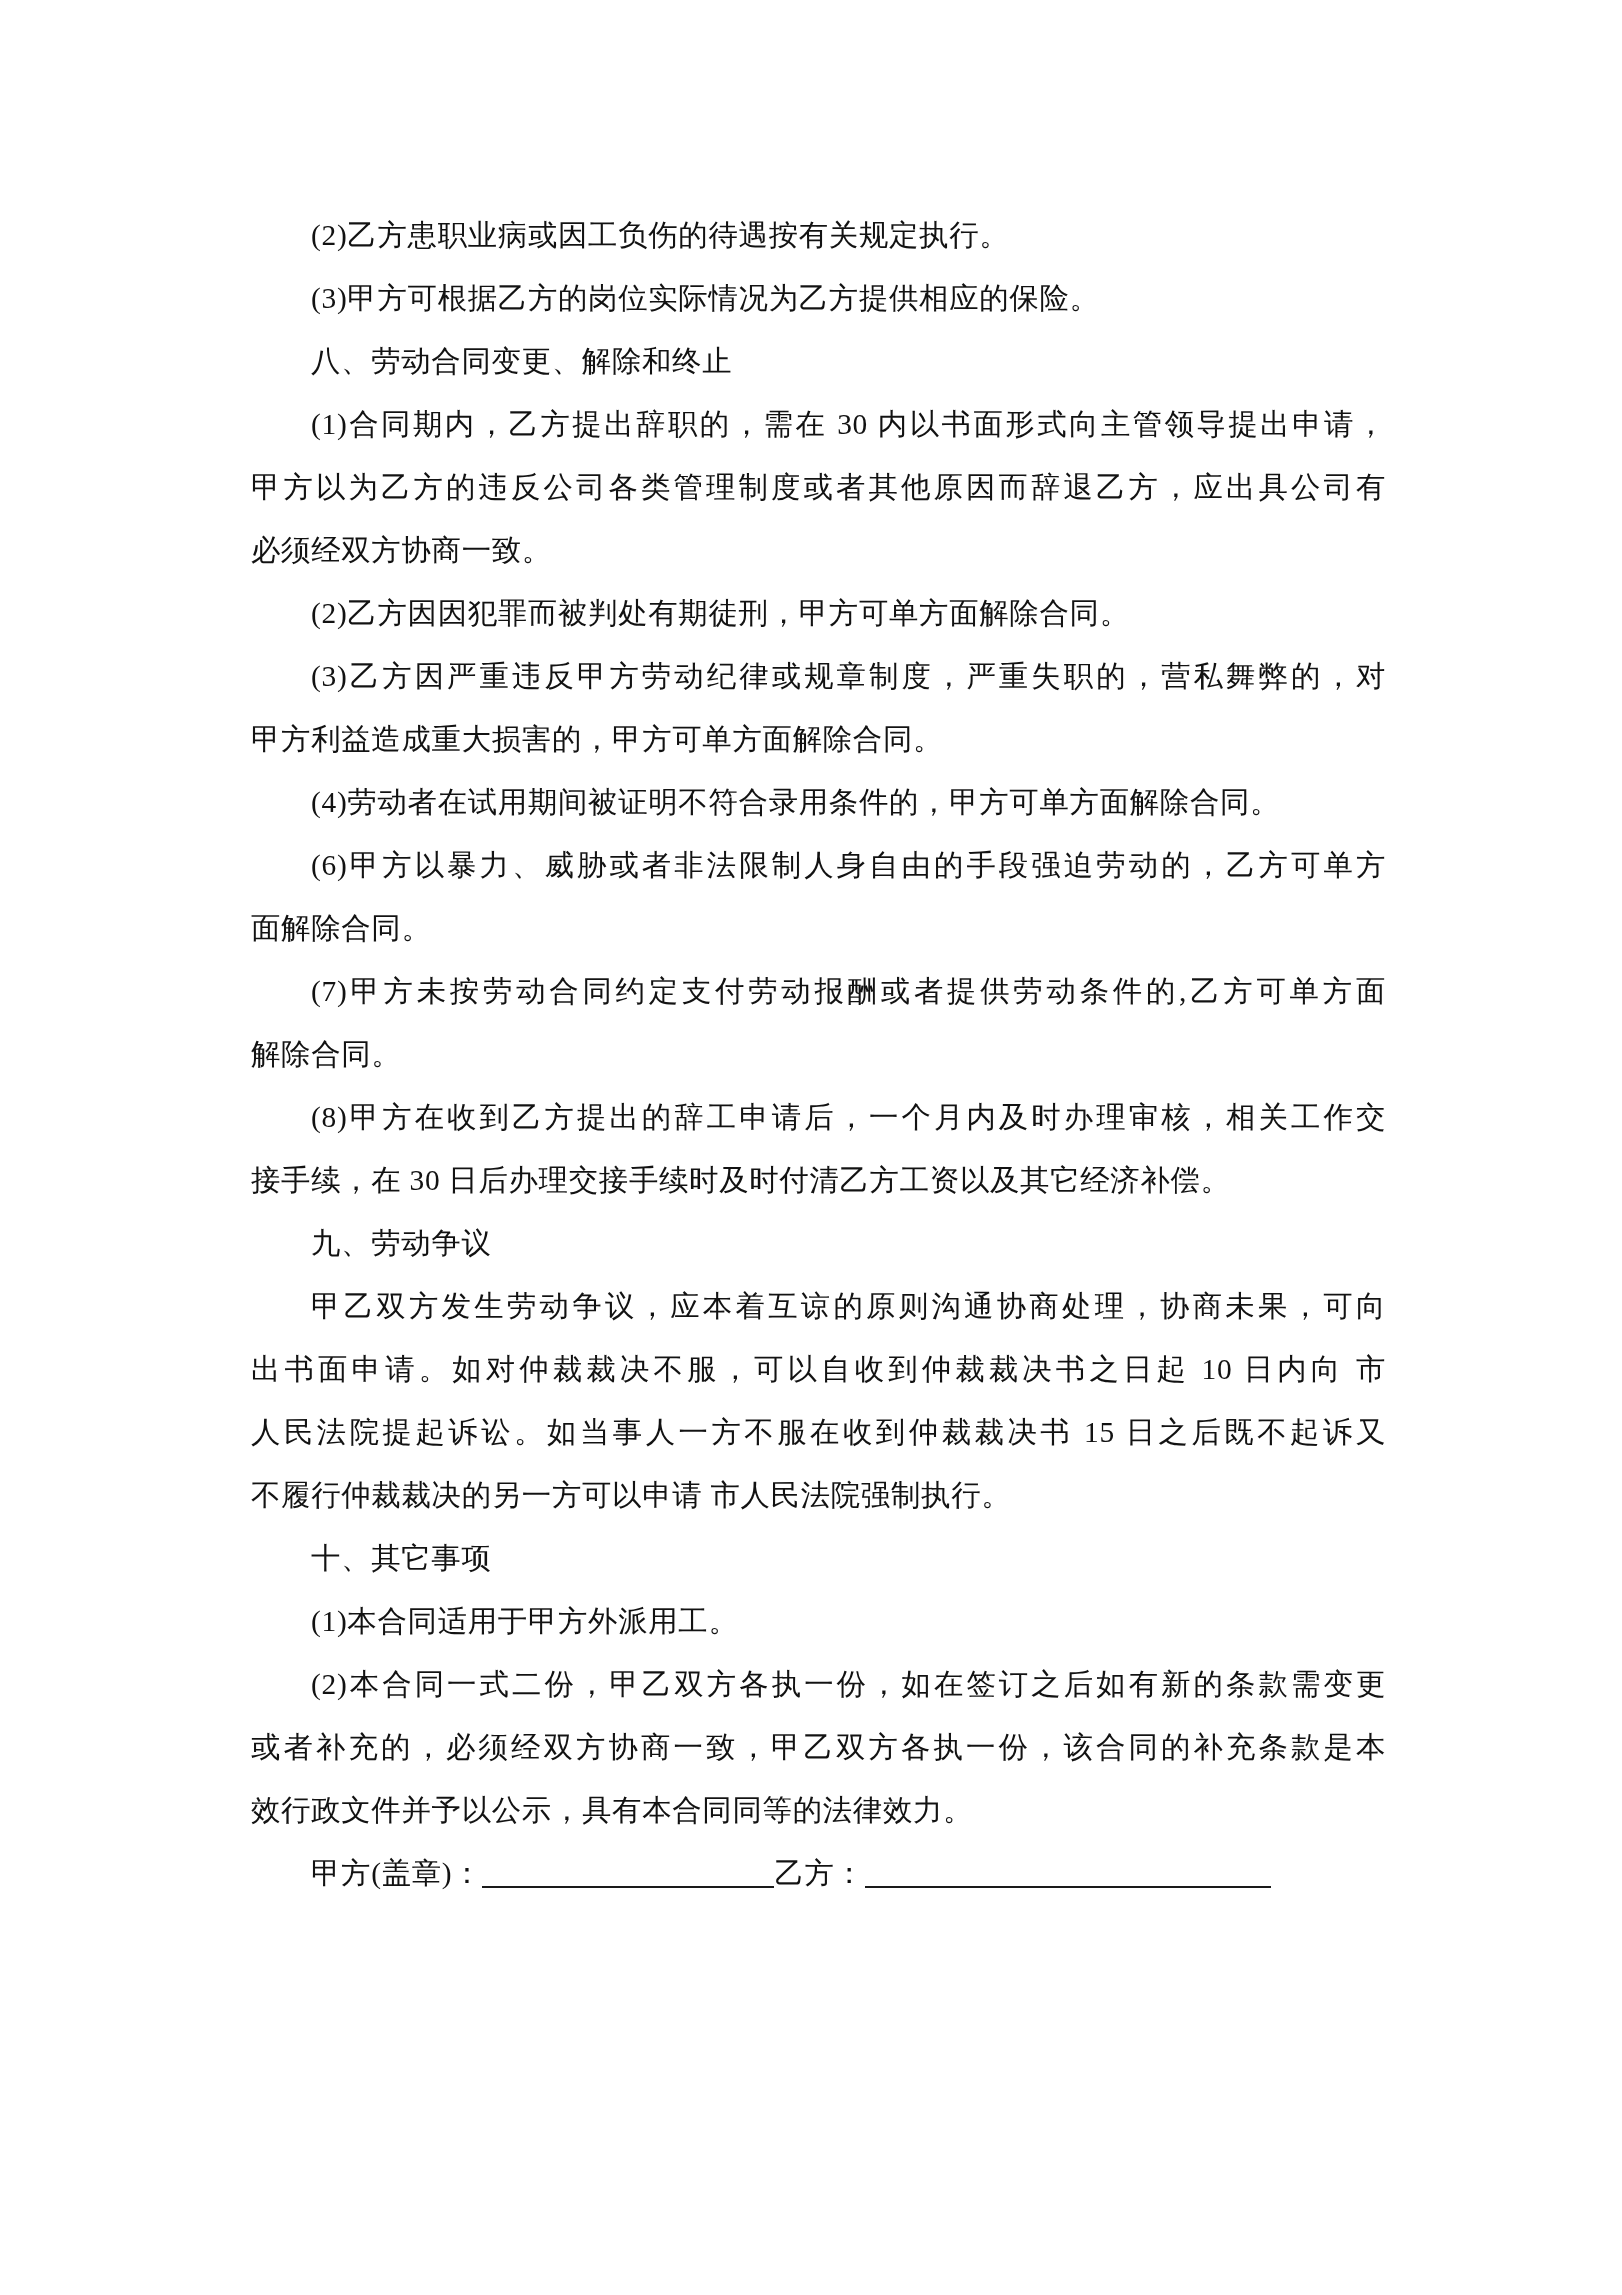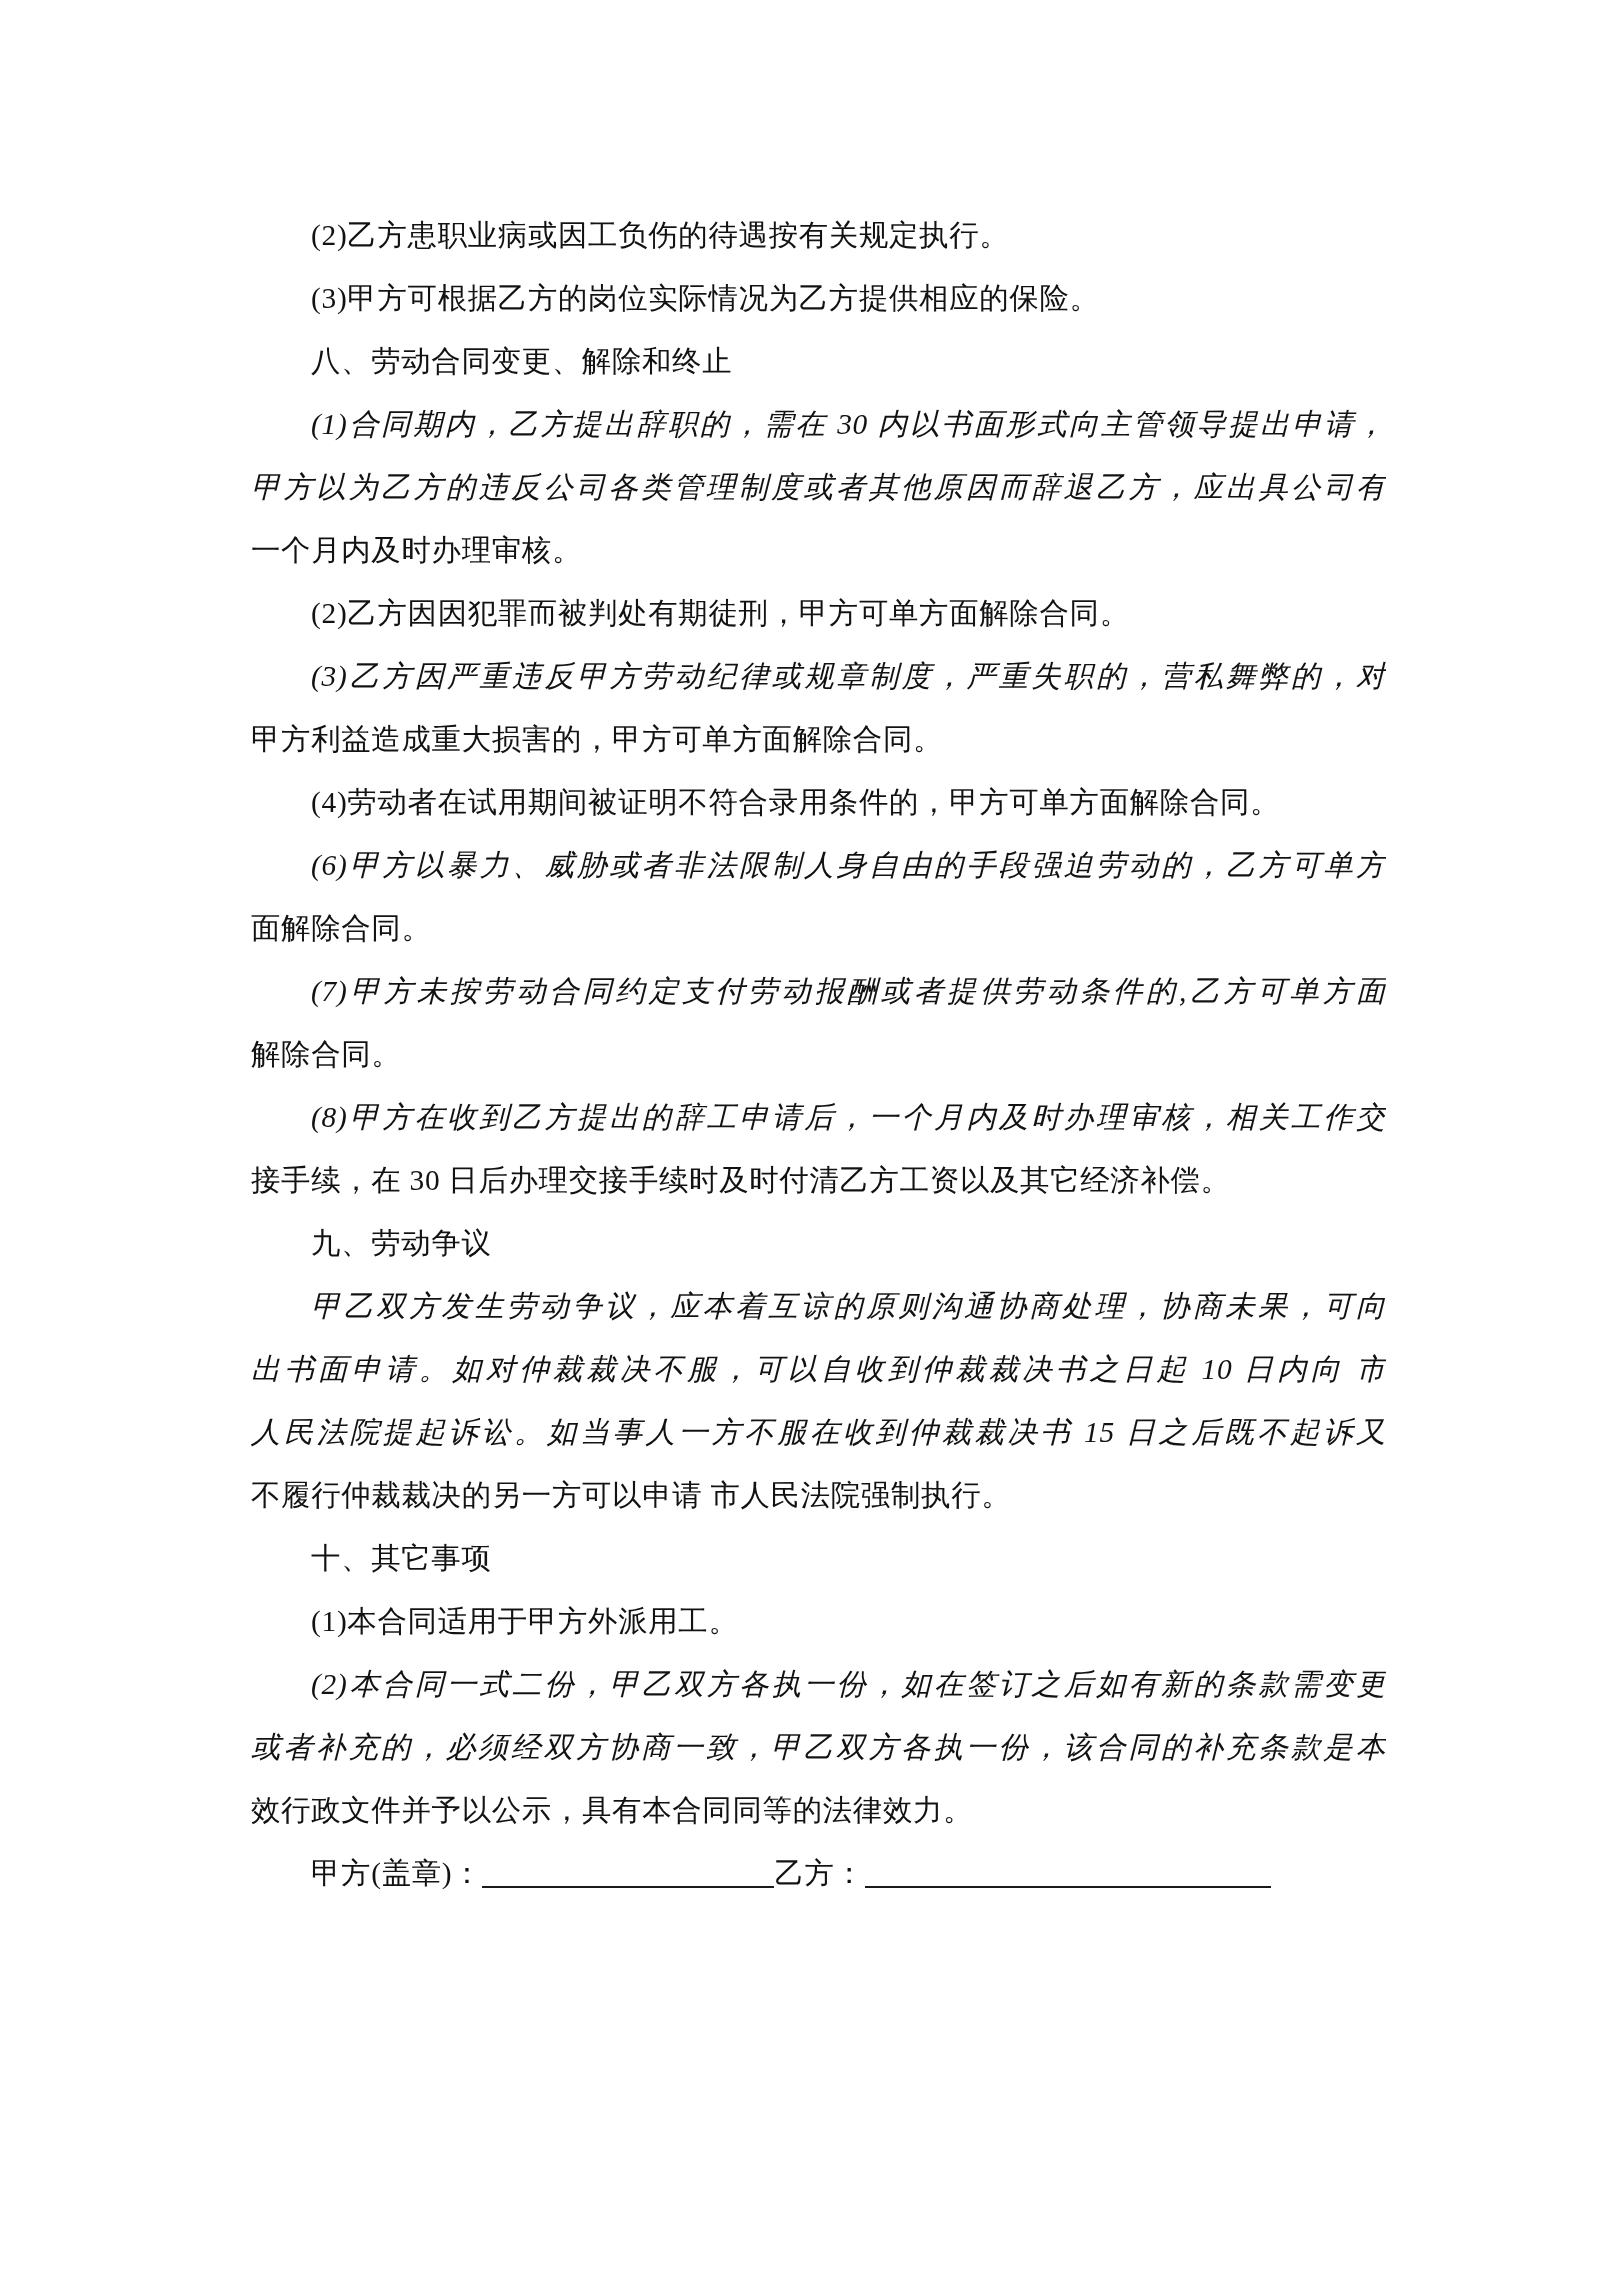--- a/index.html
+++ b/index.html
@@ -26,21 +26,20 @@
     height: 63px;
     line-height: 63px;
     overflow: hidden;
     white-space: normal;
     text-align: left;
   }
   .line.indent { padding-left: 60px; }
   .line.justify {
     text-align: justify;
     text-align-last: justify;
-    font-style: italic;
   }
   .sig-blank {
     display: inline-block;
     position: relative;
     top: 5.2px;
     height: 34px;
     border-bottom: 2.6px solid #1a1a1a;
     vertical-align: baseline;
   }
   .sig-label { display: inline-block; }
@@ -48,21 +47,21 @@
 </head>
 <body>
 
 <div class="page" style="background: rgb(255, 255, 255);">
   <div class="doc" style="color: rgb(18, 18, 18);">
       <div class="line indent">(2)乙方患职业病或因工负伤的待遇按有关规定执行。</div>
       <div class="line indent">(3)甲方可根据乙方的岗位实际情况为乙方提供相应的保险。</div>
       <div class="line indent">八、劳动合同变更、解除和终止</div>
       <div class="line indent justify">(1)合同期内，乙方提出辞职的，需在 30 内以书面形式向主管领导提出申请，</div>
       <div class="line justify">甲方以为乙方的违反公司各类管理制度或者其他原因而辞退乙方，应出具公司有</div>
-      <div class="line">一个月内及时办理审核。</div>
+      <div class="line">必须经双方协商一致。</div>
       <div class="line indent">(2)乙方因因犯罪而被判处有期徒刑，甲方可单方面解除合同。</div>
       <div class="line indent justify">(3)乙方因严重违反甲方劳动纪律或规章制度，严重失职的，营私舞弊的，对</div>
       <div class="line">甲方利益造成重大损害的，甲方可单方面解除合同。</div>
       <div class="line indent">(4)劳动者在试用期间被证明不符合录用条件的，甲方可单方面解除合同。</div>
       <div class="line indent justify">(6)甲方以暴力、威胁或者非法限制人身自由的手段强迫劳动的，乙方可单方</div>
       <div class="line">面解除合同。</div>
       <div class="line indent justify">(7)甲方未按劳动合同约定支付劳动报酬或者提供劳动条件的,乙方可单方面</div>
       <div class="line">解除合同。</div>
       <div class="line indent justify">(8)甲方在收到乙方提出的辞工申请后，一个月内及时办理审核，相关工作交</div>
       <div class="line">接手续，在 30 日后办理交接手续时及时付清乙方工资以及其它经济补偿。</div>

